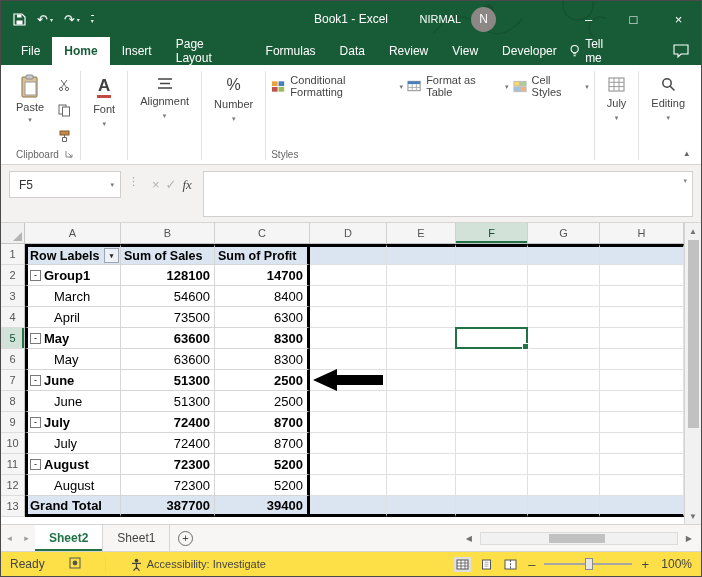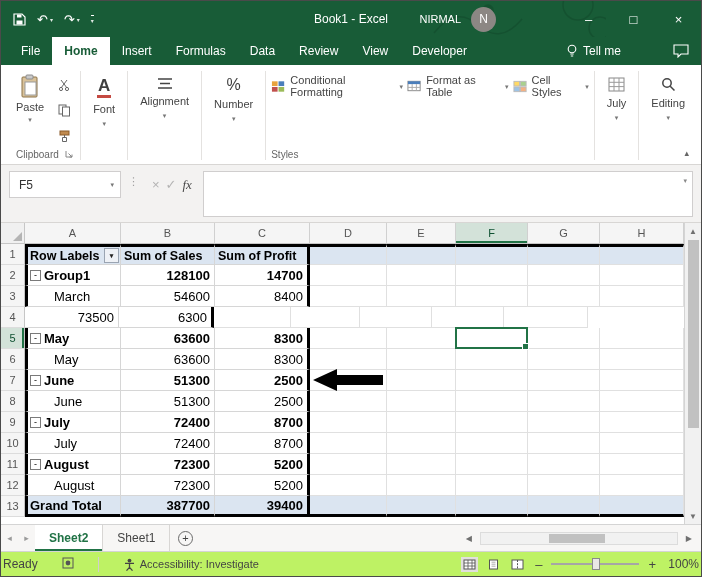--- a/index.html
+++ b/index.html
@@ -123,22 +123,22 @@
                  box-shadow:inset 0 -2px 0 var(--green,#217346); }
   .add-sheet { width:30px; display:flex; align-items:center; justify-content:center; }
   .add-circle { width:15px; height:15px; border:1px solid #6a6a6a; border-radius:50%; color:#444;
                 display:flex; align-items:center; justify-content:center; font-size:11px; line-height:1; }
   .hscroll { margin-left:auto; display:flex; align-items:center; gap:2px; padding-right:3px; }
   .hs-arrow { color:#707070; font-size:8px; padding:0 6px; }
   .hs-track { width:198px; height:13px; background:#f1f1f1; border:1px solid #dcdcdc; position:relative; }
   .hs-thumb { position:absolute; left:35%; width:56px; top:1px; bottom:1px; background:#c1c1c1; }
 
   
-  .statusbar { height:25px; flex:0 0 auto; background:#bef264; border-top:1px solid #d4d4d4;
-               display:flex; align-items:center; font-size:12px; color:#444; padding:0 2px; gap:24px; }
+  .statusbar { height:25px; flex:0 0 auto; background:#fde047; border-top:1px solid #d4d4d4;
+               display:flex; align-items:center; font-size:12px; color:#444; padding:0 9px; gap:24px; }
   .sb-div { width:1px; height:15px; background:#d0cece; }
   .sb-access { display:flex; align-items:center; gap:4px; font-size:11px; }
   .sb-right { margin-left:auto; display:flex; align-items:center; gap:7px; }
   .view-btn { display:flex; align-items:center; padding:2px; }
   .view-btn.active { background:#e1dfdd; }
   .zoom-minus, .zoom-plus { font-size:13px; color:#444; padding:0 2px; }
   .zoom-track { width:88px; height:2px; background:#a6a6a6; position:relative; }
   .zoom-tick { position:absolute; left:50%; top:-3px; width:1px; height:8px; background:#a6a6a6; }
   .zoom-thumb { position:absolute; left:46%; top:-5px; width:8px; height:12px; background:#e9e7e5;
                 border:1px solid #8a8a8a; }
@@ -185,20 +185,21 @@
       <span class="win-btn">–</span>
       <span class="win-btn">□</span>
       <span class="win-btn">×</span>
     </div>
   </div>
 
   <div class="menubar">
     <div class="mtab">File</div>
     <div class="mtab active">Home</div>
     <div class="mtab">Insert</div>
+    <div class="mtab">Page Layout</div>
     <div class="mtab">Formulas</div>
     <div class="mtab">Data</div>
     <div class="mtab">Review</div>
     <div class="mtab">View</div>
     <div class="mtab">Developer</div>
     <div class="menu-right">
       <span class="tellme">
         <svg width="12" height="14" viewBox="0 0 12 14">
           <circle cx="6" cy="5" r="3.8" fill="none" stroke="#fff" stroke-width="1.1"></circle>
           <path d="M4.3 10 h3.4 M4.8 12 h2.4" stroke="#fff" stroke-width="1.1"></path>
@@ -409,20 +410,23 @@
               <div class="gc cb">54600</div>
               <div class="gc cc">8400</div>
               <div class="gc ce" style="width: 77px;"></div>
               <div class="gc ce" style="width: 69px;"></div>
               <div class="gc ce" style="width: 72px;"></div>
               <div class="gc ce" style="width: 72px;"></div>
               <div class="gc ce" style="width: 84px;"></div>
             </div>
             <div class="grow rt-item">
               <div class="rnum">4</div>
+              <div class="gc ca">
+                <div class="clbl">April</div>
+              </div>
               <div class="gc cb">73500</div>
               <div class="gc cc">6300</div>
               <div class="gc ce" style="width: 77px;"></div>
               <div class="gc ce" style="width: 69px;"></div>
               <div class="gc ce" style="width: 72px;"></div>
               <div class="gc ce" style="width: 72px;"></div>
               <div class="gc ce" style="width: 84px;"></div>
             </div>
             <div class="grow rt-group">
               <div class="rnum rsel">5</div>

